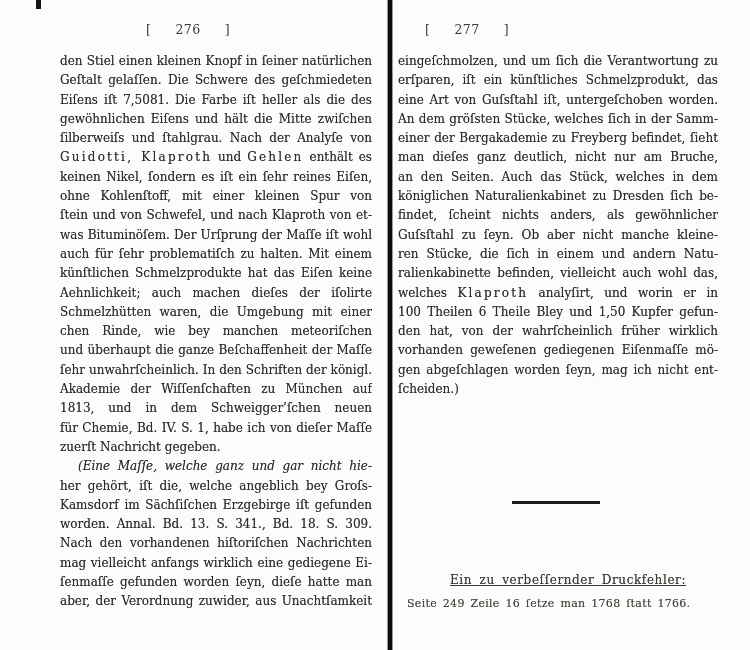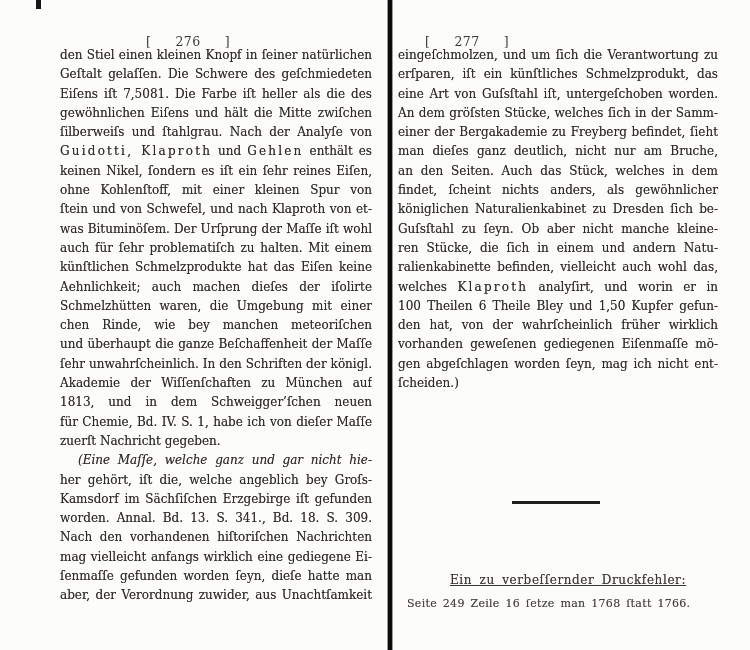--- a/index.html
+++ b/index.html
@@ -13,22 +13,22 @@
   .divider{position:absolute;left:388px;top:0;width:4px;height:650px;background:#0c0c0c;
     box-shadow:0.5px 0 0 #3a3a3a,-0.5px 0 0 #3a3a3a;}
   .page{position:absolute;top:20px;height:628px;}
   .page-left{left:60px;width:312px;}
   .page-right{left:398px;width:320px;}
   .pg-header{position:absolute;top:2px;display:flex;align-items:baseline;
     font-size:12.5px;color:#3b3936;letter-spacing:0.5px;}
   .page-left .pg-header{left:86px;}
   .page-right .pg-header{left:27px;}
   .pg-header .brk{padding:0;}
-  .pg-header .num{margin:12px 24px;}
-  .lines{position:absolute;left:0;top:26px;right:0;}
+  .pg-header .num{margin:0 24px;}
+  .lines{position:absolute;left:0;top:32px;right:0;}
   .tl{
     height:19.3px;line-height:19.3px;overflow:hidden;
     font-size:12px;
     text-align:justify;text-align-last:justify;
     text-shadow:0 0 0.4px rgba(46,44,42,0.55);
   }
   .tl.nj{text-align-last:left;}
   .tl.ind{text-indent:18px;font-style:italic;}
   .tl .i{}
   .tl .sp{letter-spacing:2.2px;}
@@ -92,22 +92,22 @@
       <span class="brk">]</span>
     </div>
     <div class="lines">
         <div class="tl"><span>eingeſchmolzen, und um ſich die Verantwortung zu</span></div>
         <div class="tl"><span>erſparen, iſt ein künſtliches Schmelzprodukt, das</span></div>
         <div class="tl"><span>eine Art von Guſsſtahl iſt, untergeſchoben worden.</span></div>
         <div class="tl"><span>An dem gröſsten Stücke, welches ſich in der Samm-</span></div>
         <div class="tl"><span>einer der Bergakademie zu Freyberg befindet, ſieht</span></div>
         <div class="tl"><span>man dieſes ganz deutlich, nicht nur am Bruche,</span></div>
         <div class="tl"><span>an den Seiten. Auch das Stück, welches in dem</span></div>
+        <div class="tl"><span>königlichen Naturalienkabinet zu Dresden ſich be-</span></div>
         <div class="tl"><span>findet, ſcheint nichts anders, als gewöhnlicher</span></div>
-        <div class="tl"><span>königlichen Naturalienkabinet zu Dresden ſich be-</span></div>
         <div class="tl"><span>Guſsſtahl zu ſeyn. Ob aber nicht manche kleine-</span></div>
         <div class="tl"><span>ren Stücke, die ſich in einem und andern Natu-</span></div>
         <div class="tl"><span>ralienkabinette befinden, vielleicht auch wohl das,</span></div>
         <div class="tl"><span>welches </span><span class="sp">Klaproth</span><span> analyſirt, und worin er in</span></div>
         <div class="tl"><span>100 Theilen 6 Theile Bley und 1,50 Kupfer gefun-</span></div>
         <div class="tl"><span>den hat, von der wahrſcheinlich früher wirklich</span></div>
         <div class="tl"><span>vorhanden geweſenen gediegenen Eiſenmaſſe mö-</span></div>
         <div class="tl"><span>gen abgeſchlagen worden ſeyn, mag ich nicht ent-</span></div>
         <div class="tl nj"><span>ſcheiden.)</span></div>
       </div>

